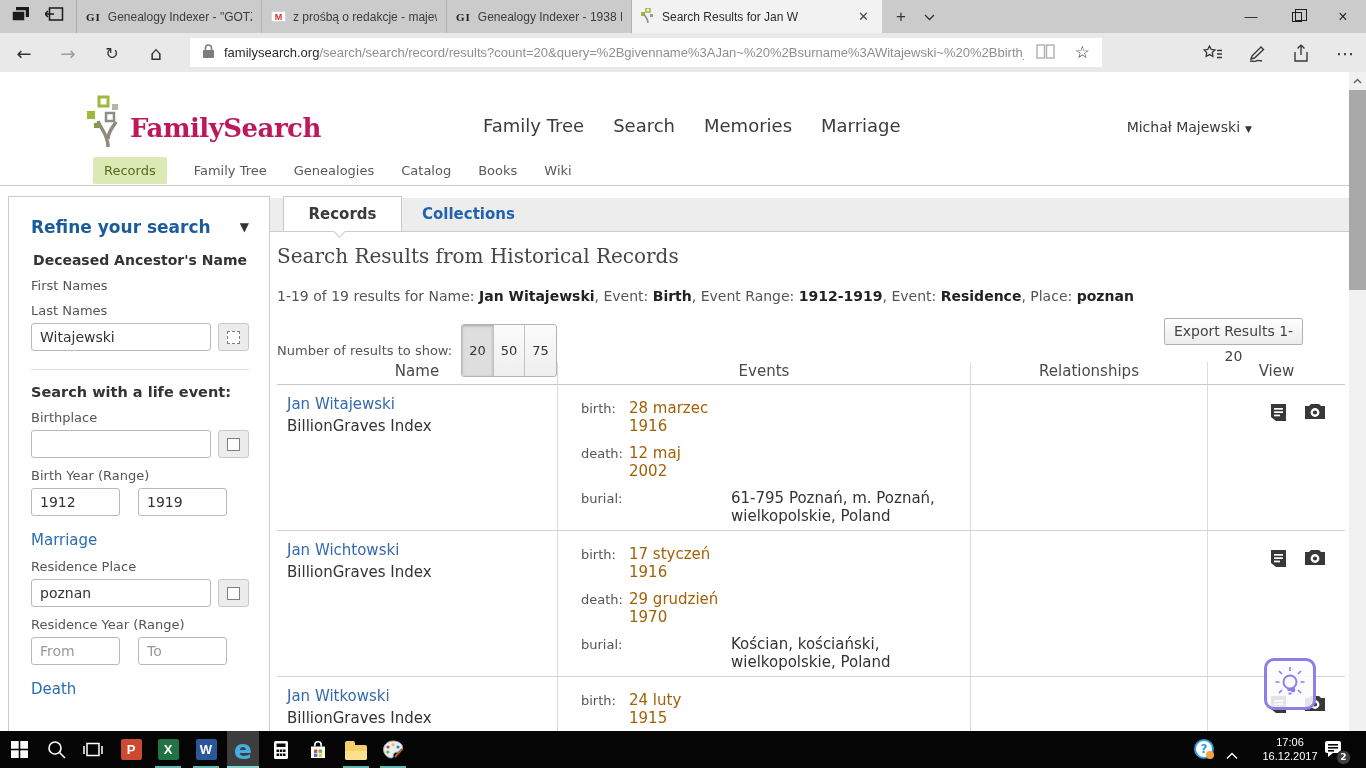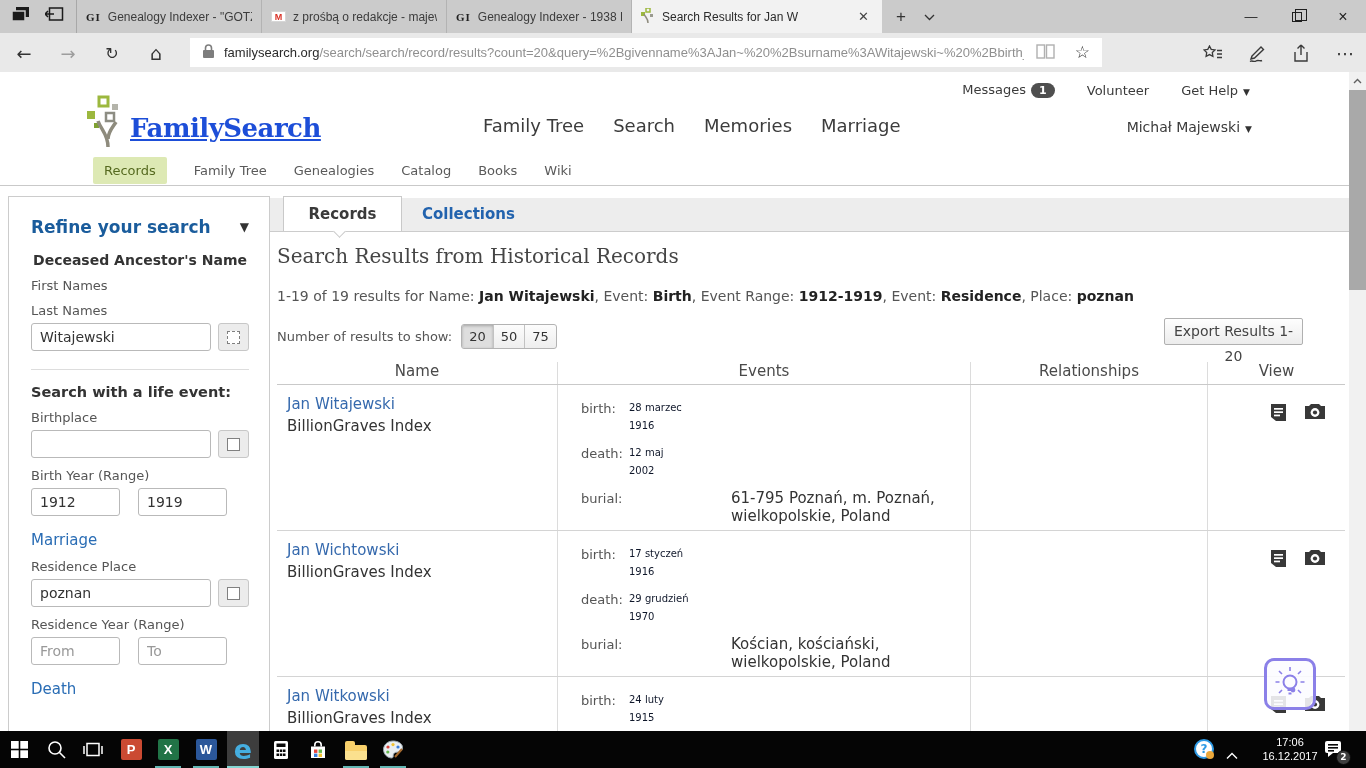--- a/index.html
+++ b/index.html
@@ -30,21 +30,21 @@
   .urlbox { position:absolute; left:190px; top:5px; width:912px; height:29px; background:#fff; display:flex; align-items:center; font-size:13px; font-family:"Liberation Sans",sans-serif; padding:0 12px; }
   .url-domain { color:#2b2b2b; margin-left:9px; }
   .url-path { color:#8f8f8f; white-space:nowrap; overflow:hidden; flex:1; }
   .url-right { display:flex; align-items:center; gap:20px; margin-left:12px; }
   .bar-ic { position:absolute; top:9px; width:22px; height:22px; display:flex; align-items:center; justify-content:center; color:#3a3a3a; }
 
   
   .page { position:absolute; top:72px; left:0; width:1366px; height:659px; background:#fff; overflow:hidden; }
 
   .logo { position:absolute; left:86px; top:22px; display:flex; align-items:flex-end; gap:2px; }
-  .logo-text { font:bold 26px "DejaVu Serif",serif; color:#1d4ed8; letter-spacing:-.5px; line-height:1; padding-bottom:7px;text-decoration:underline; }
+  .logo-text { font:bold 26px "DejaVu Serif",serif; color:#be185d; letter-spacing:-.5px; line-height:1; padding-bottom:7px; }
   .main-nav { position:absolute; left:483px; top:43px; display:flex; gap:29px; font-size:18px; color:#3c3c3c; }
   .util { position:absolute; top:10px; right:116px; display:flex; gap:32px; align-items:center; font-size:13px; color:#3b3b3b; }
   .badge { display:inline-block; background:#4f4f4f; color:#fff; font:bold 11px/15px "DejaVu Sans",sans-serif; border-radius:9px; padding:0 8px; margin-left:5px; }
   .caret { font-size:9px; color:#333; margin-left:5px; }
   .user { position:absolute; top:47px; right:114px; font-size:14px; color:#3b3b3b; }
   .subnav { position:absolute; top:83px; left:0; width:1349px; height:31px; border-bottom:1px solid #c9c9c9; display:flex; align-items:center; gap:27px; padding-left:93px; font-size:13px; color:#5a5a5a; }
   .subnav .active { background:#dde9b4; color:#55691f; padding:6px 11px; border-radius:2px; }
 
   
   .sidebar { position:absolute; top:124px; left:8px; width:262px; height:535px; border:1px solid #ccc; border-bottom:none; background:#fff; padding:20px 20px 0 22px; }
@@ -70,41 +70,41 @@
   .tabstrip { position:absolute; top:2px; left:0; width:1079px; height:34px; background:#ededed; border-bottom:1px solid #ccc; }
   .tab-records { position:absolute; left:13px; top:0; width:119px; height:35px; background:#fff; border:1px solid #c9c9c9; border-bottom:none; z-index:2; text-align:center; line-height:34px; font-weight:bold; font-size:15px; color:#3a3a3a; }
   .tab-notch { position:absolute; left:65px; top:31px; width:9px; height:9px; background:#fff; border-right:1px solid #c9c9c9; border-bottom:1px solid #c9c9c9; transform:rotate(45deg); z-index:3; }
   .tab-collections { position:absolute; left:152px; top:9px; font-weight:bold; font-size:15px; color:#2263ae; }
   .rs-heading { position:absolute; left:7px; top:48px; font:20px "DejaVu Serif",serif; color:#454545; }
   .rs-summary { position:absolute; left:7px; top:92px; font-size:14px; color:#555; }
   .rs-summary b { color:#222; }
   .perpage { position:absolute; left:7px; top:128px; display:flex; align-items:center; gap:9px; }
   .pp-label { font-size:13px; color:#555; }
   .seg { display:flex; border:1px solid #b3b3b3; border-radius:3px; overflow:hidden; background:linear-gradient(#fcfcfc,#eee); }
-  .seg span { padding:4px 7px; font-size:13px; color:#333; border-right:1px solid #c2c2c2; }
+  .seg span { padding:18px 7px; font-size:13px; color:#333; border-right:1px solid #c2c2c2; }
   .seg span:last-child { border-right:none; }
   .seg .sel { background:#dedede; box-shadow:inset 0 1px 3px rgba(0,0,0,.25); }
   .export-btn { position:absolute; left:894px; top:122px; width:139px; height:27px; background:linear-gradient(#fefefe,#ececec); border:1px solid #b0b0b0; border-radius:2px; font-size:14px; color:#444; text-align:center; line-height:25px; }
 
   .rtable { position:absolute; left:7px; top:166px; width:1068px; height:369px; overflow:hidden; }
   .thead { display:flex; height:23px; border-bottom:1px solid #c9c9c9; font-size:15px; color:#4a4a4a; }
   .trow { display:flex; border-bottom:1px solid #d4d4d4; height:146px; }
   .trow.cut { border-bottom:none; height:200px; }
   .c-name { width:280px; }
   .c-events { width:413px; border-left:1px solid #dcdcdc; }
   .c-rel { width:237px; border-left:1px solid #dcdcdc; }
   .c-view { width:138px; border-left:1px solid #dcdcdc; }
   .thead > div { text-align:center; }
   .trow .c-name { padding:10px 6px 0 10px; }
   .r-link { font-size:15px; color:#3569ad; }
   .r-coll { font-size:15px; color:#333; margin-top:4px; }
   .trow .c-events { padding:14px 0 0 23px; }
   .ev { display:flex; margin-bottom:9px; }
   .ev-label { width:48px; font-size:13px; color:#555; padding-top:2px; }
-  .ev-date { width:102px; font-size:10px; color:#0f172a; line-height:18px; }
+  .ev-date { width:102px; font-size:15px; color:#a16207; line-height:18px; }
   .ev-place { width:230px; font-size:15px; color:#333; line-height:18px; }
   .trow .c-view { padding:18px 19px 0 0; display:flex; justify-content:flex-end; gap:16px; align-items:flex-start; }
 
   .bulb-tip { position:absolute; left:1264px; top:586px; width:52px; height:52px; border:3px solid #8b80e8; border-radius:10px; background:rgba(252,252,255,.88); z-index:5; display:flex; align-items:center; justify-content:center; }
 
   
   .pg-scroll { position:absolute; right:0; top:0; width:17px; height:659px; background:#f1f1f1; }
   .pg-up { height:17px; display:flex; align-items:center; justify-content:center; }
   .pg-thumb { position:absolute; top:18px; left:0; width:17px; height:200px; background:#a9a9a9; }
 
@@ -254,25 +254,20 @@
       <span class="logo-text">FamilySearch</span>
     </div>
 
     <div class="main-nav">
       <span>Family Tree</span>
       <span>Search</span>
       <span>Memories</span>
       <span>Marriage</span>
     </div>
 
-    <div class="util">
-      <span><span>Messages</span><span class="badge">1</span></span>
-      <span>Volunteer</span>
-      <span><span>Get Help</span><span class="caret">▼</span></span>
-    </div>
     <div class="user"><span>Michał Majewski</span><span class="caret">▼</span></div>
 
     <div class="subnav">
       <span class="active">Records</span>
       <span>Family Tree</span>
       <span>Genealogies</span>
       <span>Catalog</span>
       <span>Books</span>
       <span>Wiki</span>
     </div>

